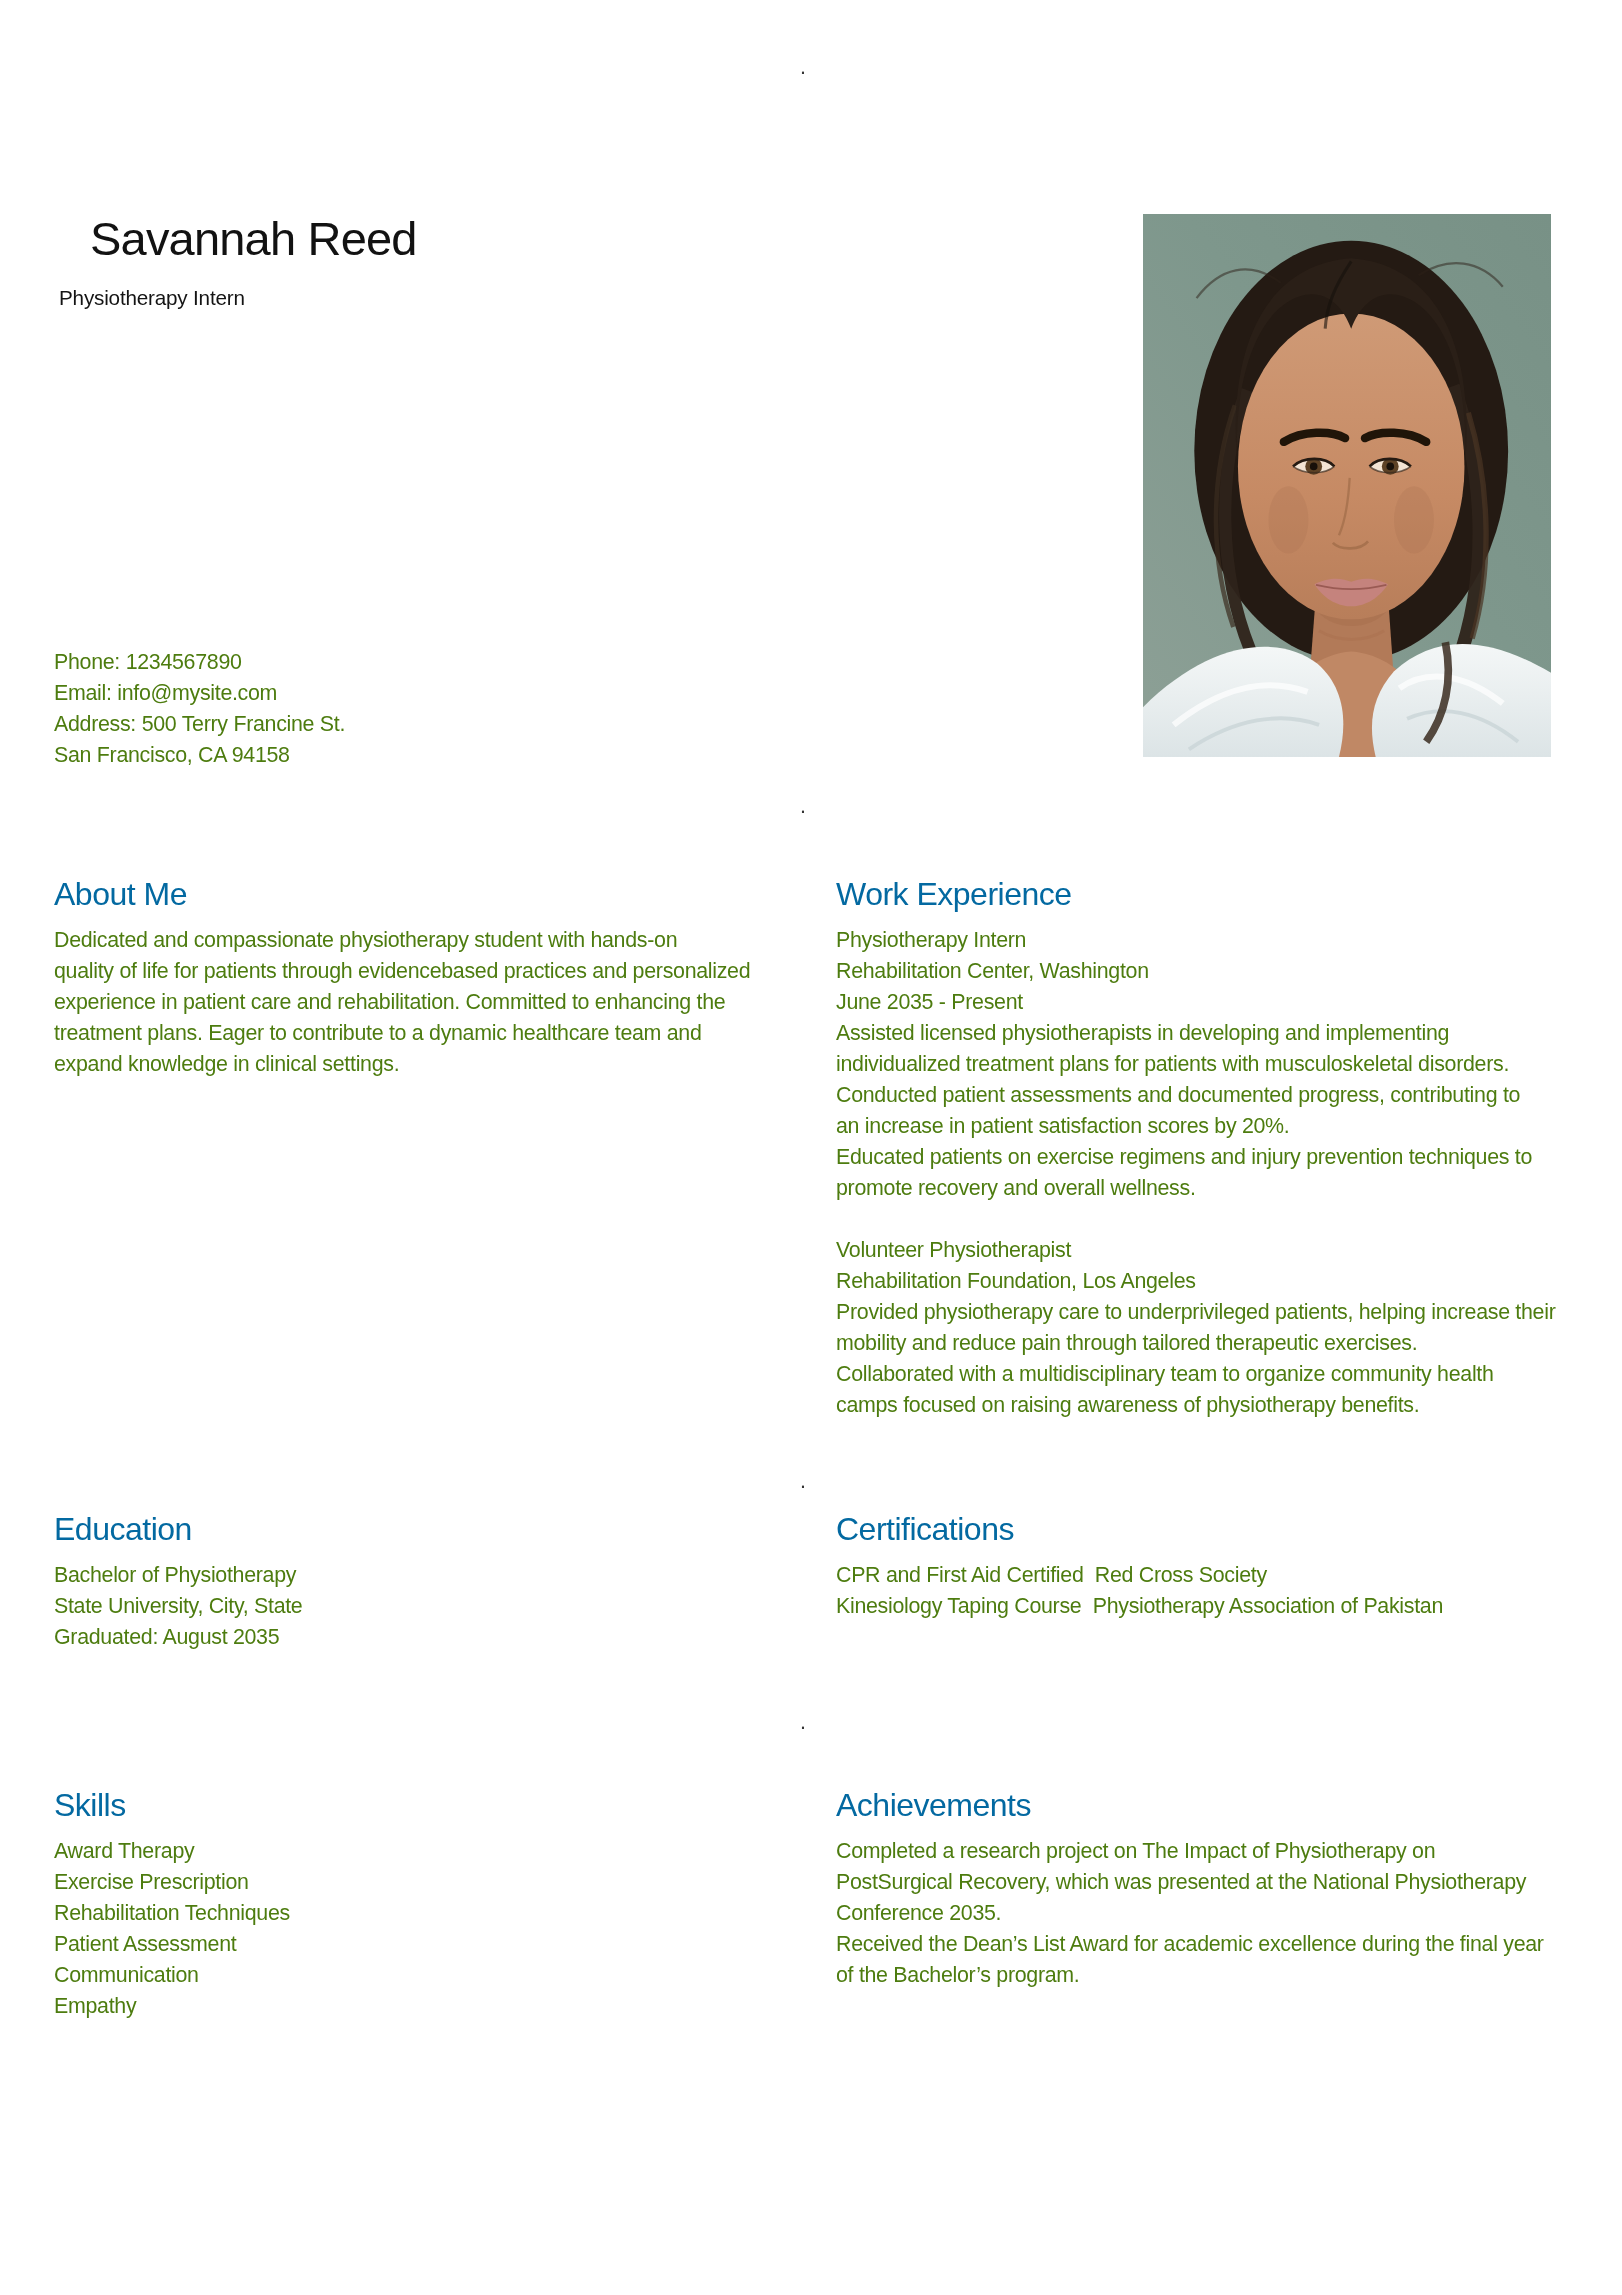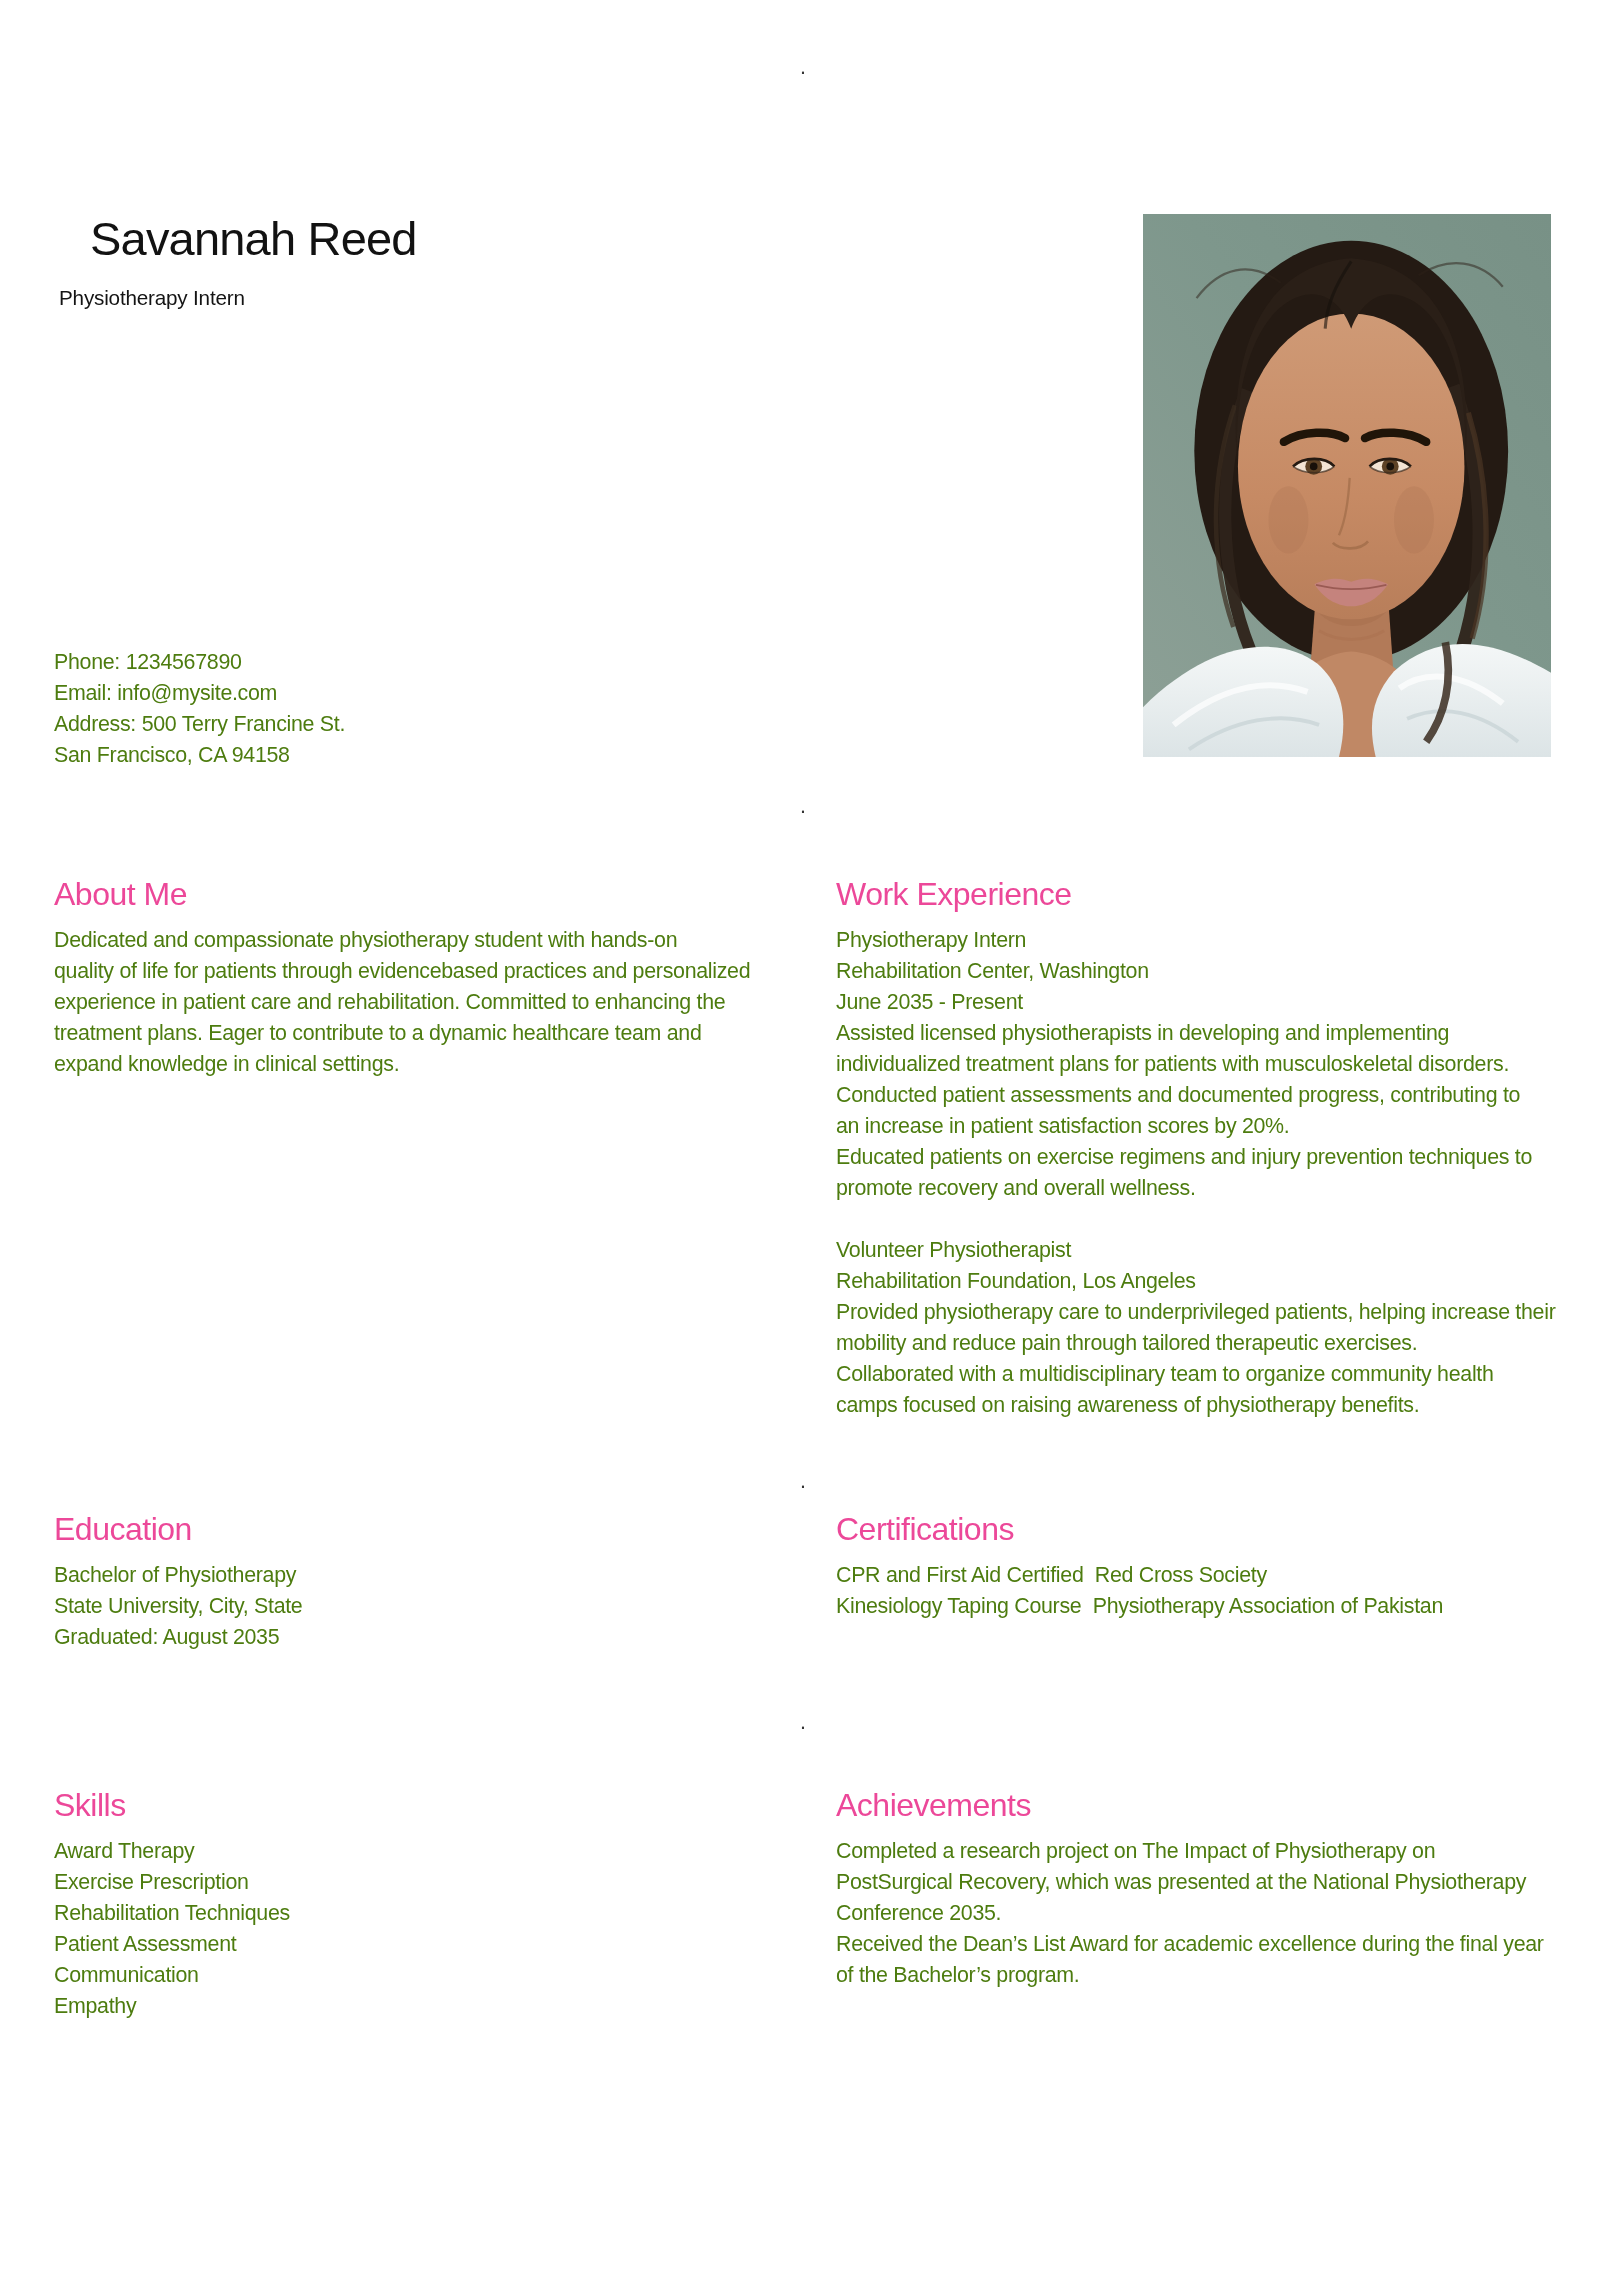--- a/index.html
+++ b/index.html
@@ -42,21 +42,21 @@
     white-space:pre;
     color:#4d7c0f;
   }
   .section{
     position:absolute;
   }
   .sec-heading{
     font-size:32px;
     line-height:37px;
     letter-spacing:-0.5px;
-    color:#ec4899;
+    color:#0369a1;
     margin-bottom:11.5px;
     white-space:pre;
   }
   .left-col{ left:54px; width:735px; }
   .right-col{ left:836px; width:746px; }
   .row1{ top:876px; }
   .row2{ top:1511px; }
   .row3{ top:1787px; }
   .job-gap{ height:31px; }
   .sep-dot{

